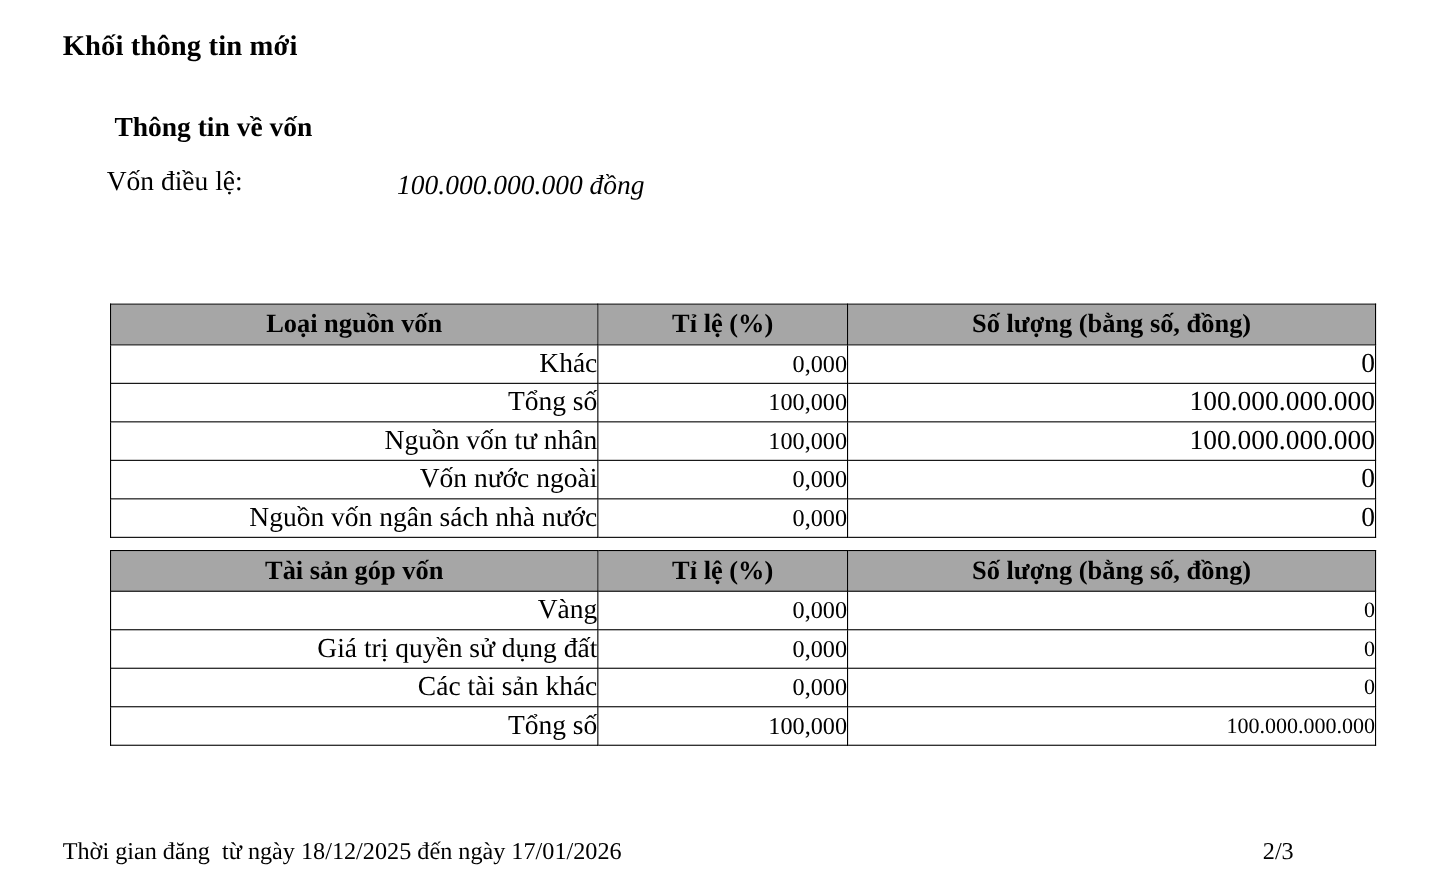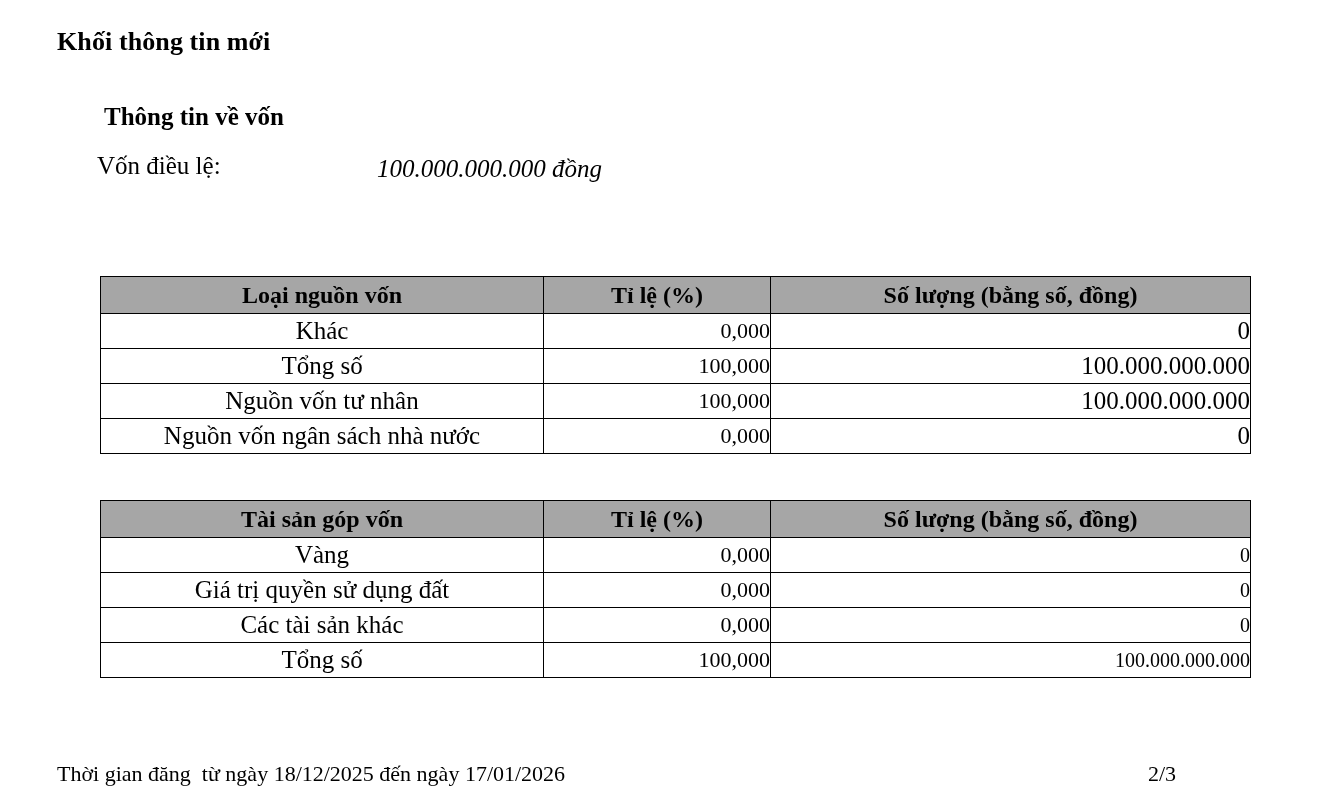--- a/index.html
+++ b/index.html
@@ -44,21 +44,21 @@
   }
   .capital-label {
     position: absolute;
     left: 0;
     top: 0;
     font-size: 25px;
     white-space: nowrap;
   }
   .capital-value {
     position: absolute;
-    left: 280px;
+    left: 264px;
     top: 0;
     width: 245px;
     font-size: 25px;
     font-style: italic;
     line-height: 1.32;
   }
 
   
   .tbl {
     position: absolute;
@@ -84,21 +84,21 @@
     background: #a6a6a6;
     font-weight: bold;
     text-align: center;
     height: 37px;
     font-size: 24px;
   }
   .tbl tbody td {
     background: #ffffff;
     vertical-align: middle;
   }
-  .col-name   { width: 443px; text-align: center;  padding-left: 6px; }
+  .col-name   { width: 443px; text-align: right;  padding-left: 6px; }
   .col-rate   { width: 227px; text-align: right; padding-right: 4px; }
   .col-amount { width: 480px; text-align: right; padding-right: 4px; }
 
   .tbl tbody td.col-name   { font-size: 25px; }
   .tbl tbody td.col-rate   { font-size: 22px; }
   .tbl tbody td.col-amount { font-size: 25px; }
   
   #table-capital-assets tbody td.col-amount { font-size: 20px; }
 
   
@@ -149,20 +149,25 @@
         <td class="col-name">Tổng số</td>
         <td class="col-rate">100,000</td>
         <td class="col-amount">100.000.000.000</td>
       </tr>
       <tr>
         <td class="col-name">Nguồn vốn tư nhân</td>
         <td class="col-rate">100,000</td>
         <td class="col-amount">100.000.000.000</td>
       </tr>
       <tr>
+        <td class="col-name">Vốn nước ngoài</td>
+        <td class="col-rate">0,000</td>
+        <td class="col-amount">0</td>
+      </tr>
+      <tr>
         <td class="col-name">Nguồn vốn ngân sách nhà nước</td>
         <td class="col-rate">0,000</td>
         <td class="col-amount">0</td>
       </tr>
     </tbody>
   </table>
 
   <table class="tbl" id="table-capital-assets">
     <thead>
       <tr>

